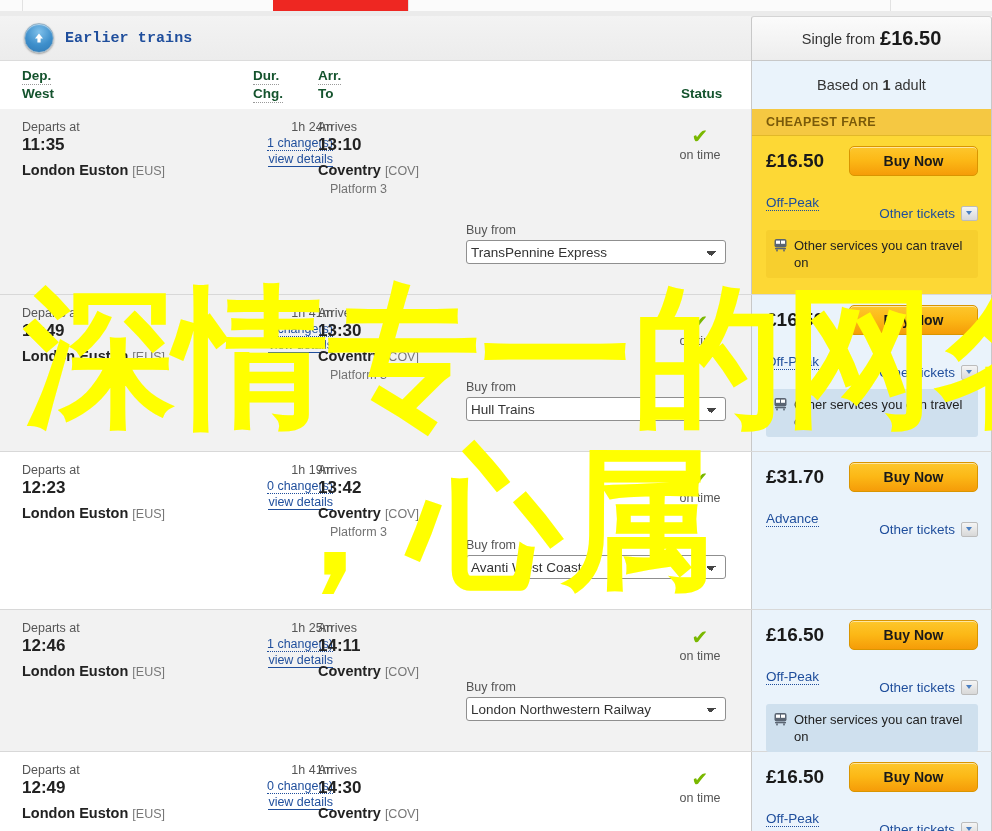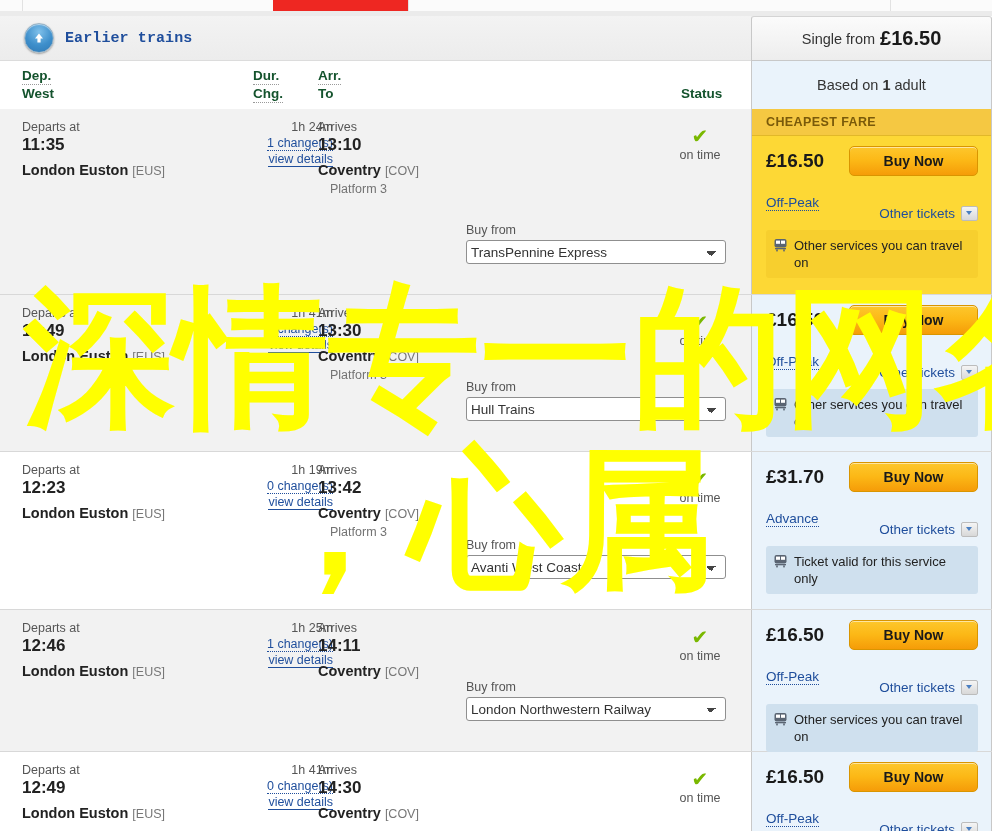--- a/index.html
+++ b/index.html
@@ -313,31 +313,20 @@
       <div class="fare blue">
         <div class="fare-body">
           <div class="fare-line1">
             <span class="price">£31.70</span>
             <button class="buy-now">Buy Now</button>
           </div>
           <div class="fare-line2">
             <span class="ftype">Advance</span>
             <span class="othert">Other tickets<i class="chev"></i></span>
           </div>
-          <div class="note">
-            <span class="train-ico"><svg width="15" height="14" viewBox="0 0 15 14">
-                <rect x="1.5" y="1" width="12" height="8.5" rx="2" fill="#5a6472"></rect>
-                <rect x="3" y="2.6" width="4" height="3.2" fill="#ffffff"></rect>
-                <rect x="8" y="2.6" width="4" height="3.2" fill="#ffffff"></rect>
-                <rect x="2" y="10" width="11" height="1.3" fill="#5a6472"></rect>
-                <rect x="3.2" y="11.4" width="1.6" height="2" fill="#5a6472"></rect>
-                <rect x="10.2" y="11.4" width="1.6" height="2" fill="#5a6472"></rect>
-              </svg></span>
-            <span>Ticket valid for this service only</span>
-          </div>
         </div>
       </div>
     </div>
     <div class="row alt" style="height: 142px;">
       <div class="row-left">
         <div class="lbl" style="left:22px;top:11px">Departs at</div>
         <div class="big" style="left:22px;top:26px">12:46</div>
         <div class="stn" style="left:22px;top:52px">London Euston <span class="code">[EUS]</span></div>
         <div class="dur" style="top:11px">1h 25m</div>
         <div class="chg" style="top:27px"><span>1 change(s)</span></div>

